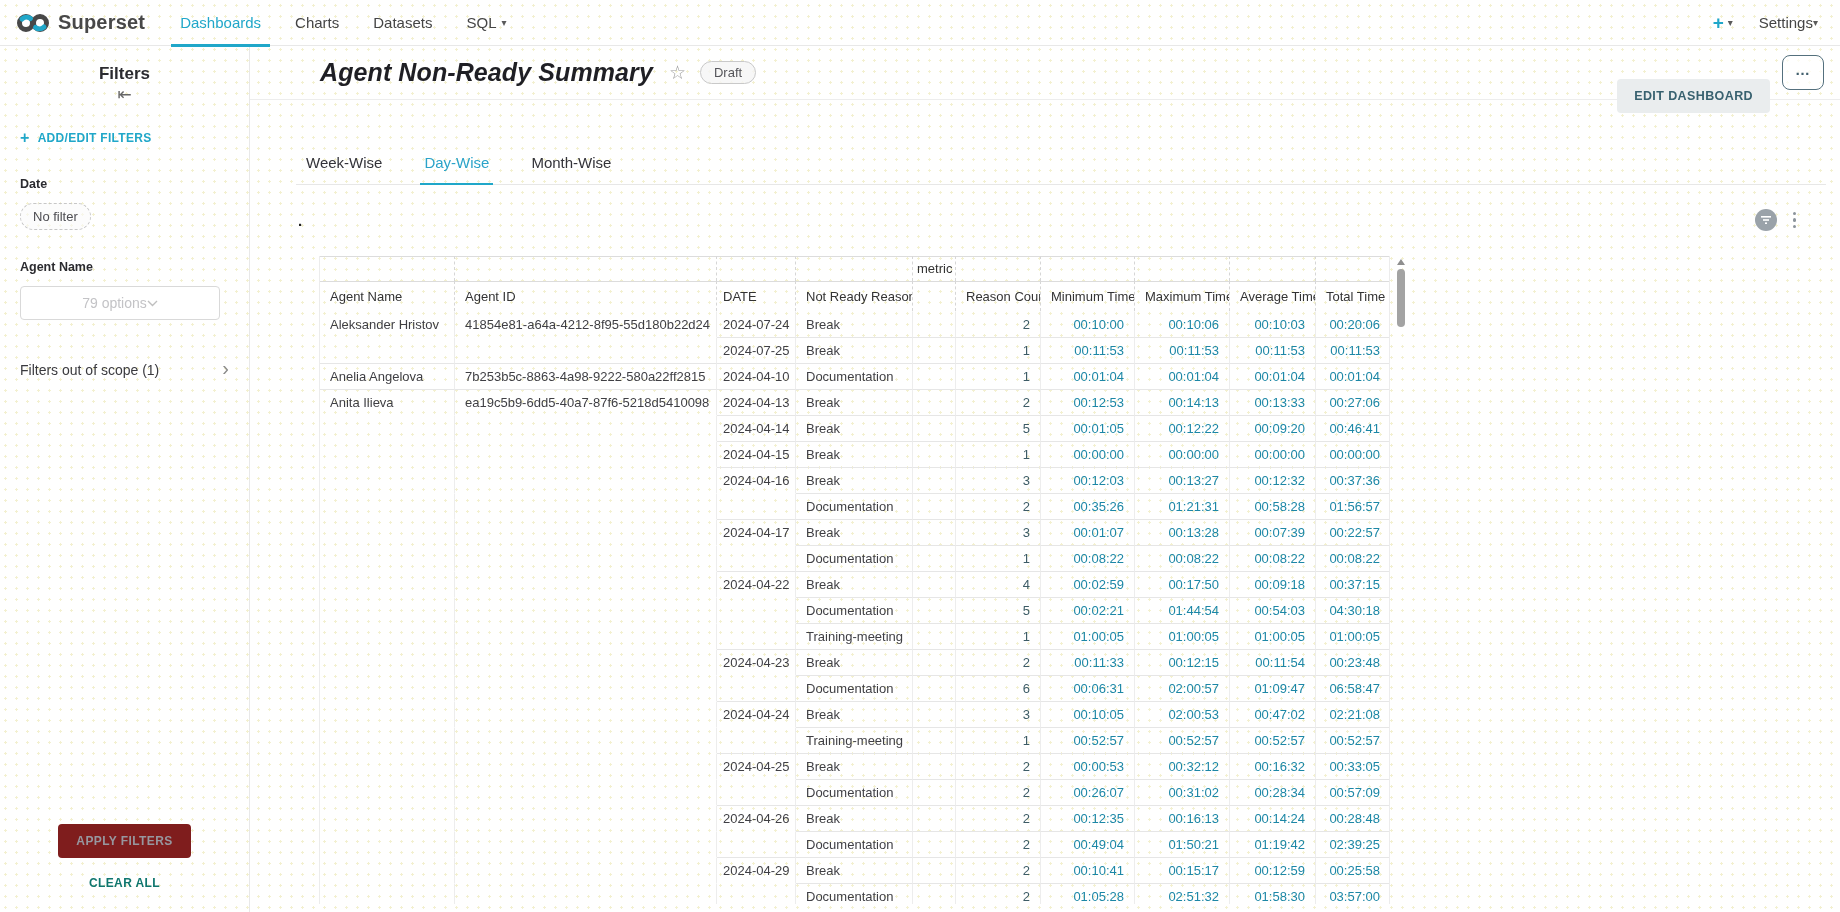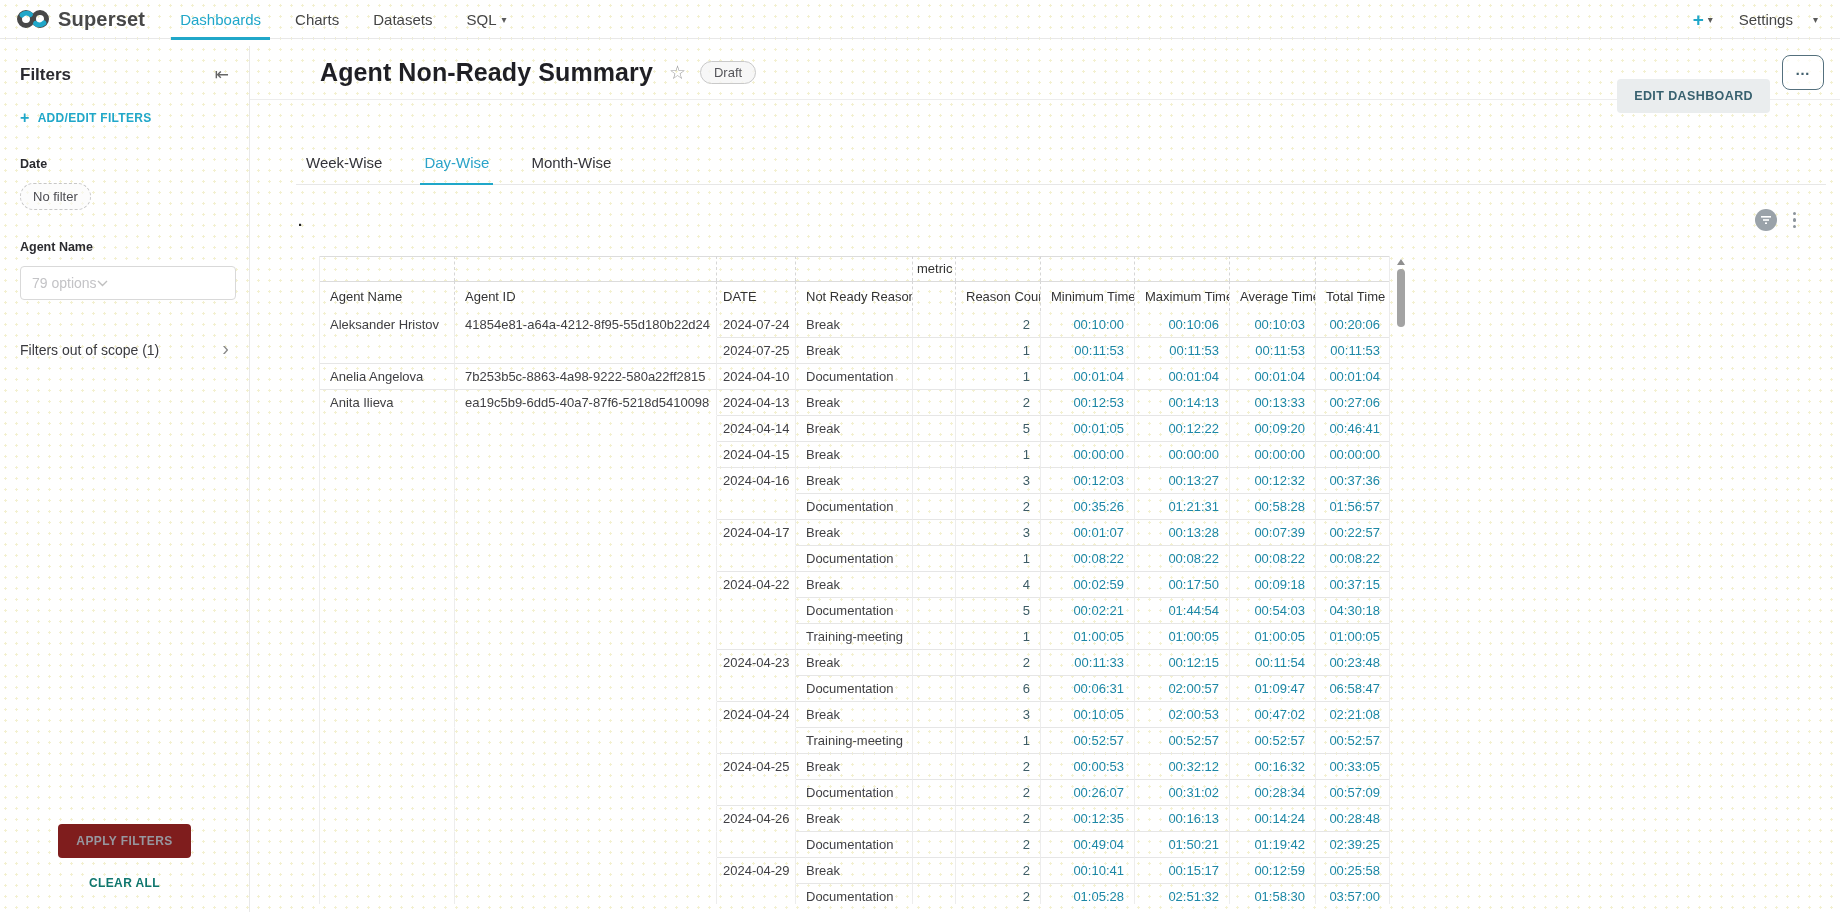--- a/index.html
+++ b/index.html
@@ -7,68 +7,68 @@
   body {
     font-family:"Liberation Sans", sans-serif;
     color:#3c3c42;
     background:#ffffff;
     background-image:radial-gradient(circle, rgba(228,222,150,0.45) 1px, transparent 1.4px);
     background-size:11px 11px;
     position:relative;
   }
 
   
-  .topnav { position:absolute; top:0; left:0; width:1840px; height:39px;
+  .topnav { position:absolute; top:0; left:0; width:1840px; height:46px;
     border-bottom:1px solid #e8e8e8; display:flex; align-items:center; z-index:5; }
   .brand { display:flex; align-items:center; gap:8px; padding:0 18px 0 16px; }
   .brand-name { font-size:20px; font-weight:bold; color:#484848; letter-spacing:.2px; }
   .nav-items { display:flex; height:100%; }
   .nav-item { position:relative; display:flex; align-items:center; padding:0 17px;
     font-size:15px; color:#454545; cursor:pointer; gap:5px; }
   .nav-item.active { color:var(--accent); }
   .nav-item.active::after { content:""; position:absolute; left:8px; right:8px; bottom:-2px;
     height:3px; background:var(--accent); }
   .nav-right { margin-left:auto; display:flex; align-items:center; gap:26px; padding-right:22px; }
   .nav-plus { display:flex; align-items:center; gap:4px; cursor:pointer; }
   .nav-plus .plus { color:var(--accent); font-size:19px; font-weight:bold; line-height:1; }
   .caret { font-size:10px; color:#5a5a5a; }
-  .nav-settings { display:flex; align-items:center; gap:20px; font-size:15px; color:#454545; cursor:pointer; }
+  .nav-settings { display:flex; align-items:center; gap:0; font-size:15px; color:#454545; cursor:pointer; }
 
   
   .sidebar { position:absolute; top:46px; left:0; width:250px; height:866px;
     border-right:1px solid #e8e8e8; padding:18px 14px 0 14px; }
-  .sb-head { display:flex; align-items:center; justify-content:space-between; padding:0 6px 0 6px; }
+  .sb-head { display:flex; align-items:center; justify-content:space-between; padding:0 6px 0 6px;flex-direction:column; }
   .sb-title { font-size:17px; font-weight:bold; color:#2b2b30; }
   .collapse-ic { font-size:17px; color:#666; cursor:pointer; }
   .add-edit { display:flex; align-items:center; gap:8px; margin:24px 6px 0 6px;
     color:var(--accent); font-size:12px; font-weight:bold; letter-spacing:.3px; cursor:pointer; }
   .add-edit .plus { font-size:16px; font-weight:bold; }
   .sb-group { margin:30px 6px 0 6px; }
   .sb-label { font-size:12.5px; font-weight:bold; color:#2b2b30; margin-bottom:12px; }
   .chip { display:inline-block; border:1px dashed #c7c7c7; border-radius:14px;
     padding:5px 12px; font-size:13px; color:#4d4d52; background:rgba(250,250,250,.6); cursor:pointer; }
-  .select { width:216px; height:34px; border:1px solid #d9d9d9; border-radius:4px;
-    display:flex; align-items:center; justify-content:flex-start;
+  .select { width:200px; height:34px; border:1px solid #d9d9d9; border-radius:4px;
+    display:flex; align-items:center; justify-content:center;
     padding:0 11px; background:#fff; cursor:pointer; }
   .select .ph { font-size:14px; color:#c3c3c6; }
   .select svg { stroke:#bfbfbf; }
   .oos { margin:42px 6px 0 6px; display:flex; align-items:flex-start; justify-content:space-between;
     font-size:14px; color:#3a3a3f; cursor:pointer; }
   .oos-chev { font-size:20px; color:#8a8a8a; line-height:12px; }
   .sb-foot { position:absolute; bottom:22px; left:0; width:100%; text-align:center; }
   .apply-btn { display:inline-block; background:#7f1d1d; color:#97979f; border:none;
     font-size:12px; font-weight:bold; letter-spacing:.4px; padding:10px 18px; border-radius:4px;
     font-family:inherit; cursor:not-allowed; }
   .clear-btn { margin-top:18px; font-size:12px; font-weight:bold; letter-spacing:.4px; color:#0f766e; cursor:not-allowed; }
 
   
   .main { position:absolute; top:46px; left:250px; width:1590px; height:866px; }
   .dash-header { height:54px; display:flex; align-items:center; padding:0 16px 0 70px;
     border-bottom:1px solid #ededed; }
-  .dash-title { font-size:25px; font-weight:bold; color:#1f1f24; letter-spacing:.1px; }
+  .dash-title { font-size:25px; font-weight:bold; color:#1f1f24; letter-spacing:.1px;font-style:italic; }
   .star { font-size:19px; color:#9b9b9b; margin-left:16px; cursor:pointer; }
   .draft-badge { margin-left:14px; border:1px solid #c9c9c9; background:rgba(245,245,245,.8);
     color:#55555a; border-radius:12px; font-size:13px; padding:3px 13px; }
   .hdr-right { margin-left:auto; display:flex; align-items:center; gap:12px; }
   .edit-btn { background:#eaedee; color:#38616f; border:none; font-family:inherit;
     font-size:12.5px; font-weight:bold; letter-spacing:.4px; padding:10px 17px; border-radius:4px; cursor:pointer;margin-top:47px; }
   .more-btn { width:42px; height:35px; background:rgba(255,255,255,.7); border:1.5px solid #54707d;
     border-radius:8px; color:#42606d; font-weight:bold; font-size:15px; letter-spacing:1px;
     display:flex; align-items:center; justify-content:center; padding-bottom:6px; cursor:pointer; }
 

